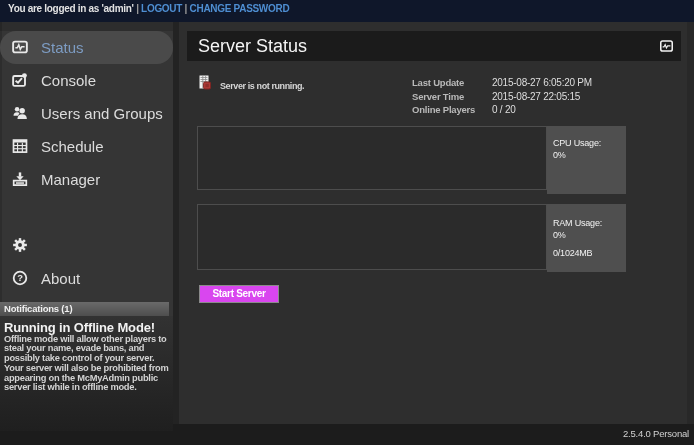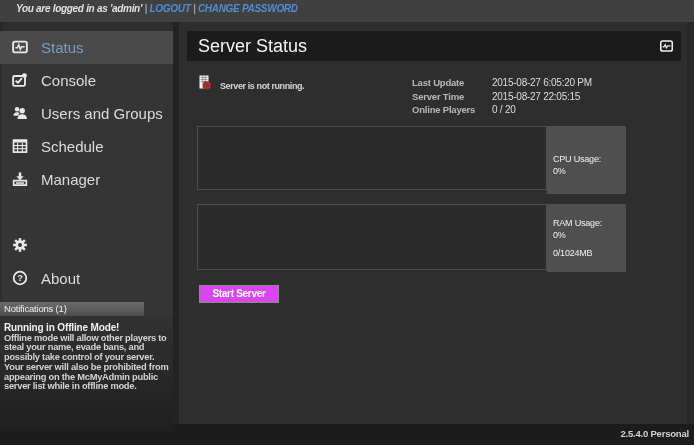--- a/index.html
+++ b/index.html
@@ -1,63 +1,63 @@
 <!DOCTYPE html>
 <html><head>
 <meta charset="utf-8">
 <style>
   * { margin:0; padding:0; box-sizing:border-box; }
   html,body { width:694px; height:445px; overflow:hidden; }
   body { background:#282828; font-family:"Liberation Sans", sans-serif; position:relative; }
   .abs { position:absolute; }
 
   
-  #topbar { left:0; top:0; width:694px; height:22px; background:#404040;
-    font-size:10px; font-weight:bold; letter-spacing:-0.3px; color:#e2e2e2; line-height:17px; padding-left:16px;font-style:italic; }
+  #topbar { left:0; top:0; width:694px; height:22px; background:#0f172a;
+    font-size:10px; font-weight:bold; letter-spacing:-0.3px; color:#e2e2e2; line-height:17px; padding-left:8px; }
   #topbar a { color:#4e8ed2; text-decoration:none; }
 
   
   #footer { left:0; top:424px; width:694px; height:21px; background:#1c1c1c;
-    font-size:9.5px; font-weight:bold; letter-spacing:-0.2px; color:#d2d2d2; line-height:19px; text-align:right; padding-right:5px;padding-left:40px; }
+    font-size:9.5px; font-weight:normal; letter-spacing:-0.2px; color:#d2d2d2; line-height:19px; text-align:right; padding-right:5px;padding-left:40px; }
 
   
   #gap { left:173px; top:22px; width:6px; height:409px; background:#232323; }
 
   
   #sidebar { left:0; top:22px; width:173px; height:409px; background:#353535; }
   .nav { position:absolute; left:0; width:173px; height:33px; }
-  .nav.sel { background:#4a4a4a; }
+  .nav.sel { background:#4a4a4a;border-radius:16px; }
   .nav .ico { position:absolute; left:12px; top:8px; width:16px; height:16px; }
   .nav .txt { position:absolute; left:41px; top:0; line-height:33px; font-size:15px; color:#dcdcdc; }
   .nav.sel .txt { color:#7d9cc3; }
 
-  #notifhead { position:absolute; left:0; top:280px; width:144px; height:14px;
-    background:linear-gradient(#6a6a6a,#4e4e4e); color:#f0f0f0; font-size:9.5px; font-weight:normal; letter-spacing:-0.2px;
+  #notifhead { position:absolute; left:0; top:280px; width:169px; height:14px;
+    background:linear-gradient(#6a6a6a,#4e4e4e); color:#f0f0f0; font-size:9.5px; font-weight:bold; letter-spacing:-0.2px;
     line-height:14px; padding-left:4px; }
   #notifarea { position:absolute; left:0; top:294px; width:173px; height:115px;
     background:linear-gradient(#323232,#1f1f1f); color:#d4d4d4; font-size:9.3px; font-weight:bold; letter-spacing:-0.25px;
     line-height:9.7px; padding:7px 0 0 4px; white-space:nowrap; }
-  #notifarea b { color:#f2f2f2; font-size:10px; letter-spacing:-0.15px; }
+  #notifarea b { color:#f2f2f2; font-size:13px; letter-spacing:-0.15px; }
 
   
   #main { left:179px; top:22px; width:508px; height:402px; background:#2e2e2e; }
   #titlebar { position:absolute; left:8px; top:9px; width:494px; height:30px; background:#1b1b1b; }
   #titlebar h1 { position:absolute; left:11px; top:0; line-height:30px; font-size:18px; font-weight:normal; color:#f5f5f5; }
   #titleicon { position:absolute; right:8px; top:9px; width:13px; height:12px; }
 
   #srvico { left:20px; top:53px; width:12px; height:15px; }
   #srvtxt { left:41px; top:59px; font-size:9px; font-weight:bold; letter-spacing:-0.4px; color:#d6d6d6; line-height:11px; }
 
   #infolbl { left:233px; top:54px; font-size:9.5px; font-weight:bold; letter-spacing:-0.2px; color:#b9b9b9; line-height:13.7px; }
   #infoval { left:313px; top:54px; font-size:10px; letter-spacing:-0.25px; color:#dedede; line-height:13.7px; }
 
   .graph { position:absolute; left:18px; width:350px; background:#2b2b2b; border:1px solid #4d4d4d; }
   .gbox { position:absolute; left:368px; width:79px; height:68px; background:#4f4f4f; color:#f2f2f2;
     font-size:9px; letter-spacing:-0.2px; line-height:11.5px; padding:14px 0 0 6px; }
-  #b1 { padding-top:28px; }
+  #b1 { padding-top:12px; }
   #g1 { top:104px; height:64px; } #b1 { top:104px; }
   #g2 { top:182px; height:66px; } #b2 { top:182px; }
   .gbox .mb { margin-top:7px; }
 
   #startbtn { position:absolute; left:20px; top:263px; width:80px; height:18px; background:#d946ef;
     border:1px solid #8a8a8a; color:#ffffff; font-size:10px; font-weight:bold; letter-spacing:-0.3px; text-align:center; line-height:16px; }
 </style>
 </head>
 <body>
   <div class="abs" id="gap"></div>

